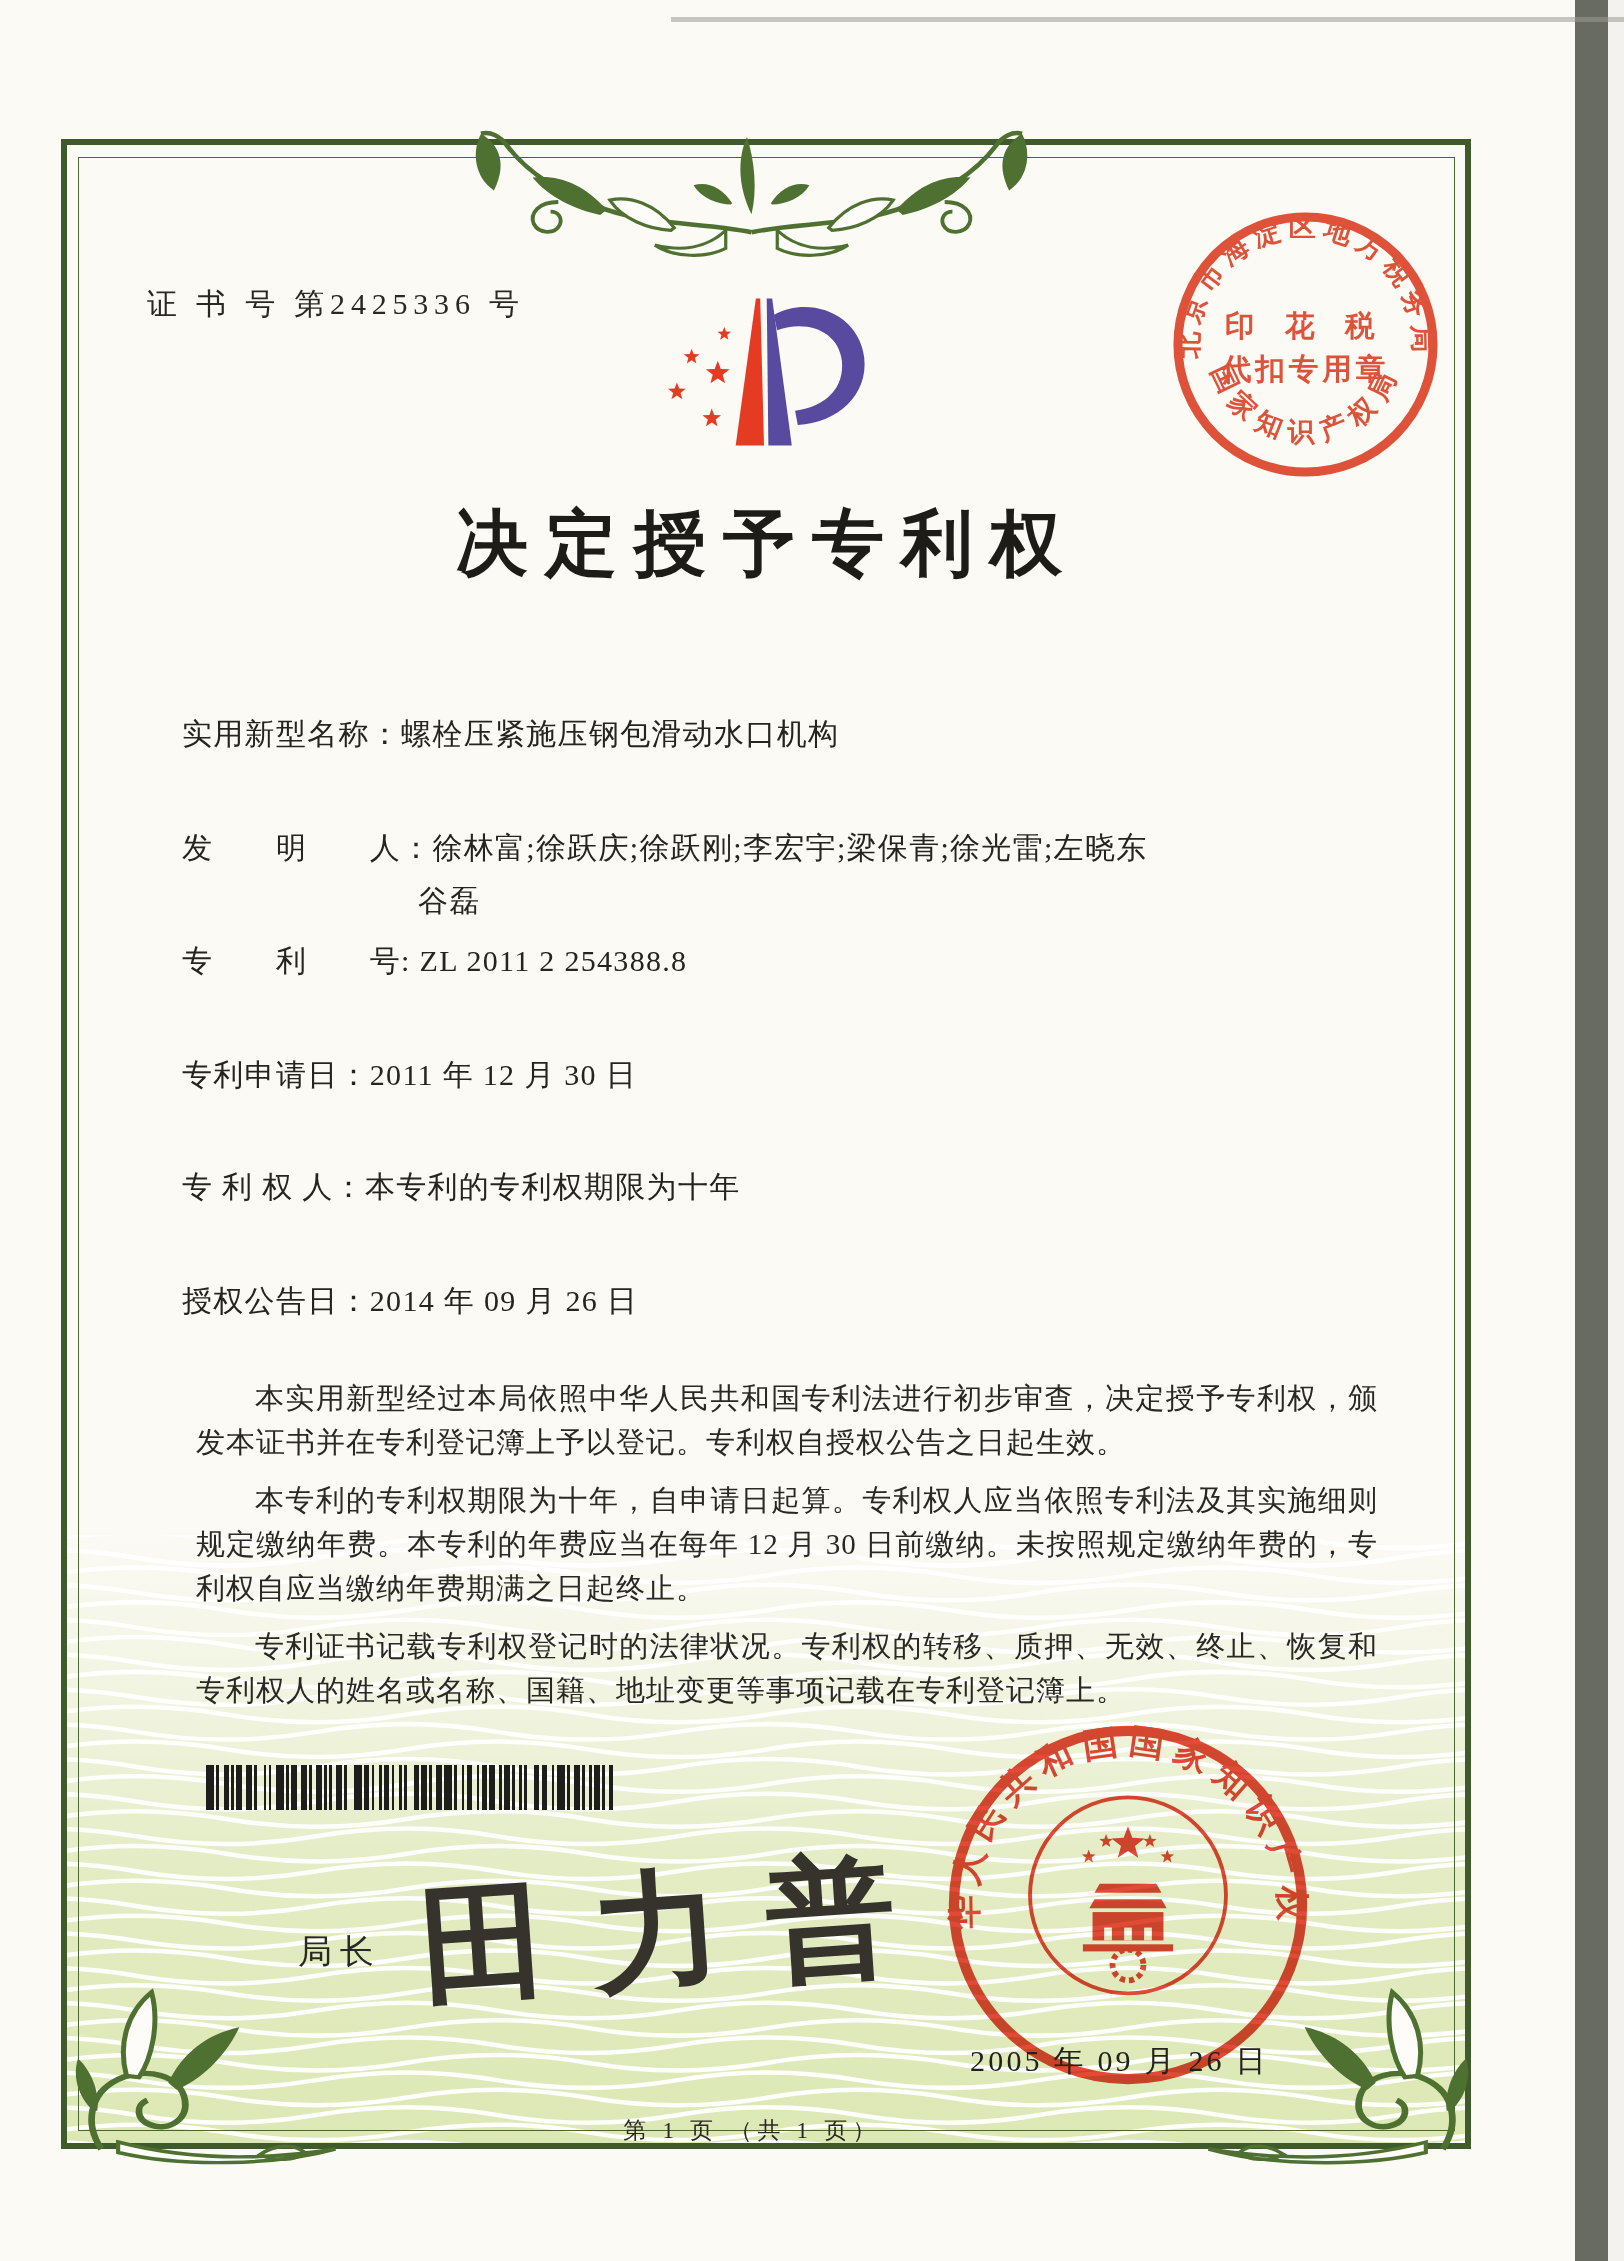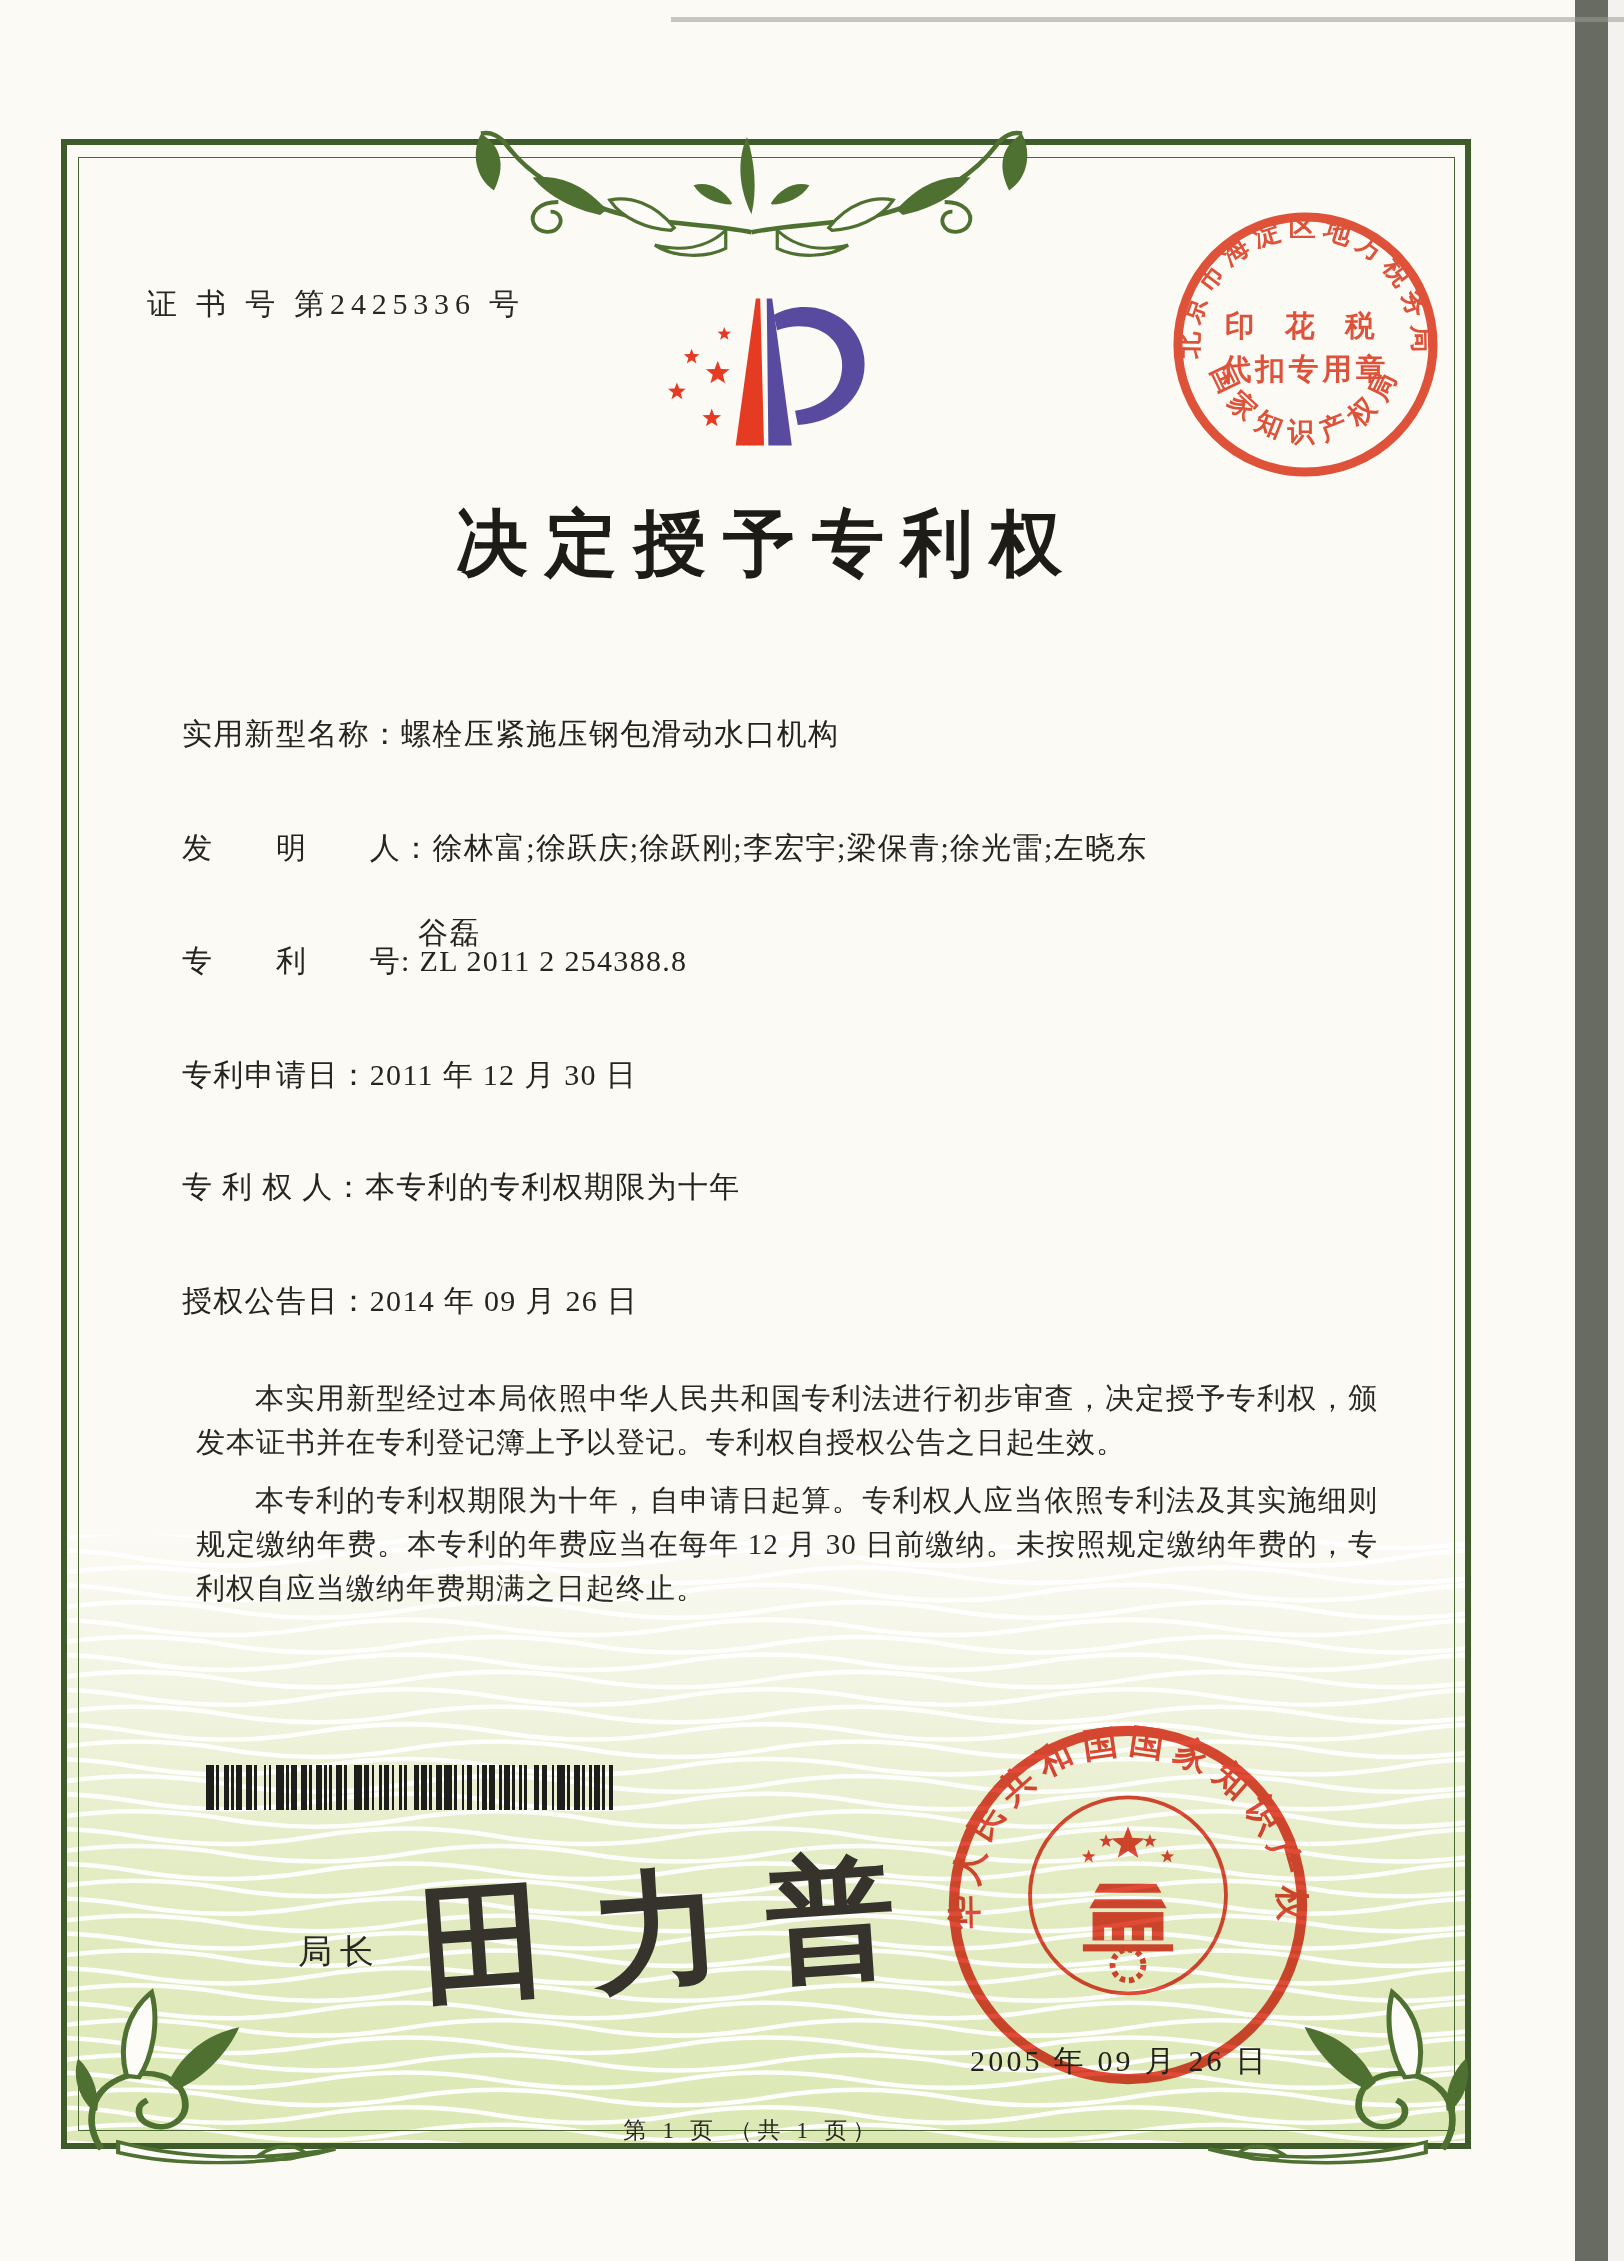--- a/index.html
+++ b/index.html
@@ -19,21 +19,21 @@
   .frame-outer{left:61px;top:139px;width:1410px;height:2010px;border:6.4px solid #3f5a2b;box-sizing:border-box;}
   .frame-inner{left:78px;top:157px;width:1377px;height:1974px;border:1.9px solid #4a672f;box-sizing:border-box;}
 
   .cert-no{left:147px;top:284px;font-size:30px;letter-spacing:5.8px;color:#2a2823;}
   .title{left:0px;top:496px;width:1535px;text-align:center;font-size:72px;font-weight:bold;
          letter-spacing:17px;color:#1e1c18;}
 
   .field{font-size:30px;letter-spacing:1.3px;color:#26241f;white-space:nowrap;}
   .f-name{left:182px;top:714px;}
   .f-inv {left:182px;top:828px;}
-  .f-inv2{left:418px;top:881px;margin-top:32px;}
+  .f-inv2{left:418px;top:881px;}
   .f-no  {left:182px;top:941px;}
   .f-app {left:182px;top:1055px;}
   .f-own {left:182px;top:1167px;}
   .f-grant{left:182px;top:1281px;}
 
   .body-text{left:182px;top:1362px;width:1210px;font-size:29px;line-height:44px;
              letter-spacing:1px;text-align:justify;color:#2a2823;}
   .body-text p{margin:14px;text-indent:59px;}
 
   .barcode{left:206px;top:1765px;width:407px;height:45px;overflow:hidden;white-space:nowrap;font-size:0;}
@@ -188,20 +188,21 @@
 <div class="abs field f-inv z4">发　　明　　人：徐林富;徐跃庆;徐跃刚;李宏宇;梁保青;徐光雷;左晓东</div>
 <div class="abs field f-inv2 z4">谷磊</div>
 <div class="abs field f-no z4">专　　利　　号: ZL 2011 2 254388.8</div>
 <div class="abs field f-app z4">专利申请日：2011 年 12 月 30 日</div>
 <div class="abs field f-own z4">专 利 权 人：本专利的专利权期限为十年</div>
 <div class="abs field f-grant z4">授权公告日：2014 年 09 月 26 日</div>
 
 <div class="abs body-text z4">
   <p>本实用新型经过本局依照中华人民共和国专利法进行初步审查，决定授予专利权，颁发本证书并在专利登记簿上予以登记。专利权自授权公告之日起生效。</p>
   <p>本专利的专利权期限为十年，自申请日起算。专利权人应当依照专利法及其实施细则规定缴纳年费。本专利的年费应当在每年 12 月 30 日前缴纳。未按照规定缴纳年费的，专利权自应当缴纳年费期满之日起终止。</p>
+  <p>专利证书记载专利权登记时的法律状况。专利权的转移、质押、无效、终止、恢复和专利权人的姓名或名称、国籍、地址变更等事项记载在专利登记簿上。</p>
 </div>
 
 <div class="abs barcode z4" id="barcode"><span style="width: 8.1px; margin-right: 2.3px;"></span><span style="width: 2.7px; margin-right: 4.6px;"></span><span style="width: 5.4px; margin-right: 2.3px;"></span><span style="width: 2.7px; margin-right: 2.3px;"></span><span style="width: 5.4px; margin-right: 4.6px;"></span><span style="width: 5.4px; margin-right: 2.3px;"></span><span style="width: 2.7px; margin-right: 7px;"></span><span style="width: 2.7px; margin-right: 2.3px;"></span><span style="width: 2.7px; margin-right: 4.6px;"></span><span style="width: 8.1px; margin-right: 2.3px;"></span><span style="width: 2.7px; margin-right: 2.3px;"></span><span style="width: 5.4px; margin-right: 4.6px;"></span><span style="width: 5.4px; margin-right: 2.3px;"></span><span style="width: 2.7px; margin-right: 4.6px;"></span><span style="width: 5.4px; margin-right: 2.3px;"></span><span style="width: 2.7px; margin-right: 2.3px;"></span><span style="width: 2.7px; margin-right: 4.6px;"></span><span style="width: 5.4px; margin-right: 2.3px;"></span><span style="width: 2.7px; margin-right: 7px;"></span><span style="width: 8.1px; margin-right: 2.3px;"></span><span style="width: 5.4px; margin-right: 2.3px;"></span><span style="width: 2.7px; margin-right: 4.6px;"></span><span style="width: 2.7px; margin-right: 2.3px;"></span><span style="width: 5.4px; margin-right: 2.3px;"></span><span style="width: 2.7px; margin-right: 4.6px;"></span><span style="width: 2.7px; margin-right: 2.3px;"></span><span style="width: 2.7px; margin-right: 7px;"></span><span style="width: 5.4px; margin-right: 2.3px;"></span><span style="width: 5.4px; margin-right: 2.3px;"></span><span style="width: 2.7px; margin-right: 4.6px;"></span><span style="width: 5.4px; margin-right: 2.3px;"></span><span style="width: 8.1px; margin-right: 2.3px;"></span><span style="width: 2.7px; margin-right: 4.6px;"></span><span style="width: 2.7px; margin-right: 2.3px;"></span><span style="width: 5.4px; margin-right: 4.6px;"></span><span style="width: 2.7px; margin-right: 2.3px;"></span><span style="width: 5.4px; margin-right: 2.3px;"></span><span style="width: 5.4px; margin-right: 4.6px;"></span><span style="width: 2.7px; margin-right: 2.3px;"></span><span style="width: 5.4px; margin-right: 2.3px;"></span><span style="width: 2.7px; margin-right: 4.6px;"></span><span style="width: 2.7px; margin-right: 2.3px;"></span><span style="width: 2.7px; margin-right: 7px;"></span><span style="width: 5.4px; margin-right: 2.3px;"></span><span style="width: 5.4px; margin-right: 4.6px;"></span><span style="width: 2.7px; margin-right: 2.3px;"></span><span style="width: 8.1px; margin-right: 2.3px;"></span><span style="width: 2.7px; margin-right: 4.6px;"></span><span style="width: 5.4px; margin-right: 2.3px;"></span><span style="width: 2.7px; margin-right: 4.6px;"></span><span style="width: 2.7px; margin-right: 2.3px;"></span><span style="width: 5.4px; margin-right: 2.3px;"></span><span style="width: 2.7px; margin-right: 4.6px;"></span><span style="width: 8.1px; margin-right: 2.3px;"></span></div>
 
 <div class="abs director z4">局长</div>
 <div class="abs signature z5">田力普</div>
 
 <svg class="abs stamp z6" style="left:943px;top:1720px;" width="370" height="370" viewBox="0 0 574 574">
   <defs>
     <path id="sealArc" d="M 287,287 m -228,62 A 236,236 0 1 1 515,349" fill="none"></path>

